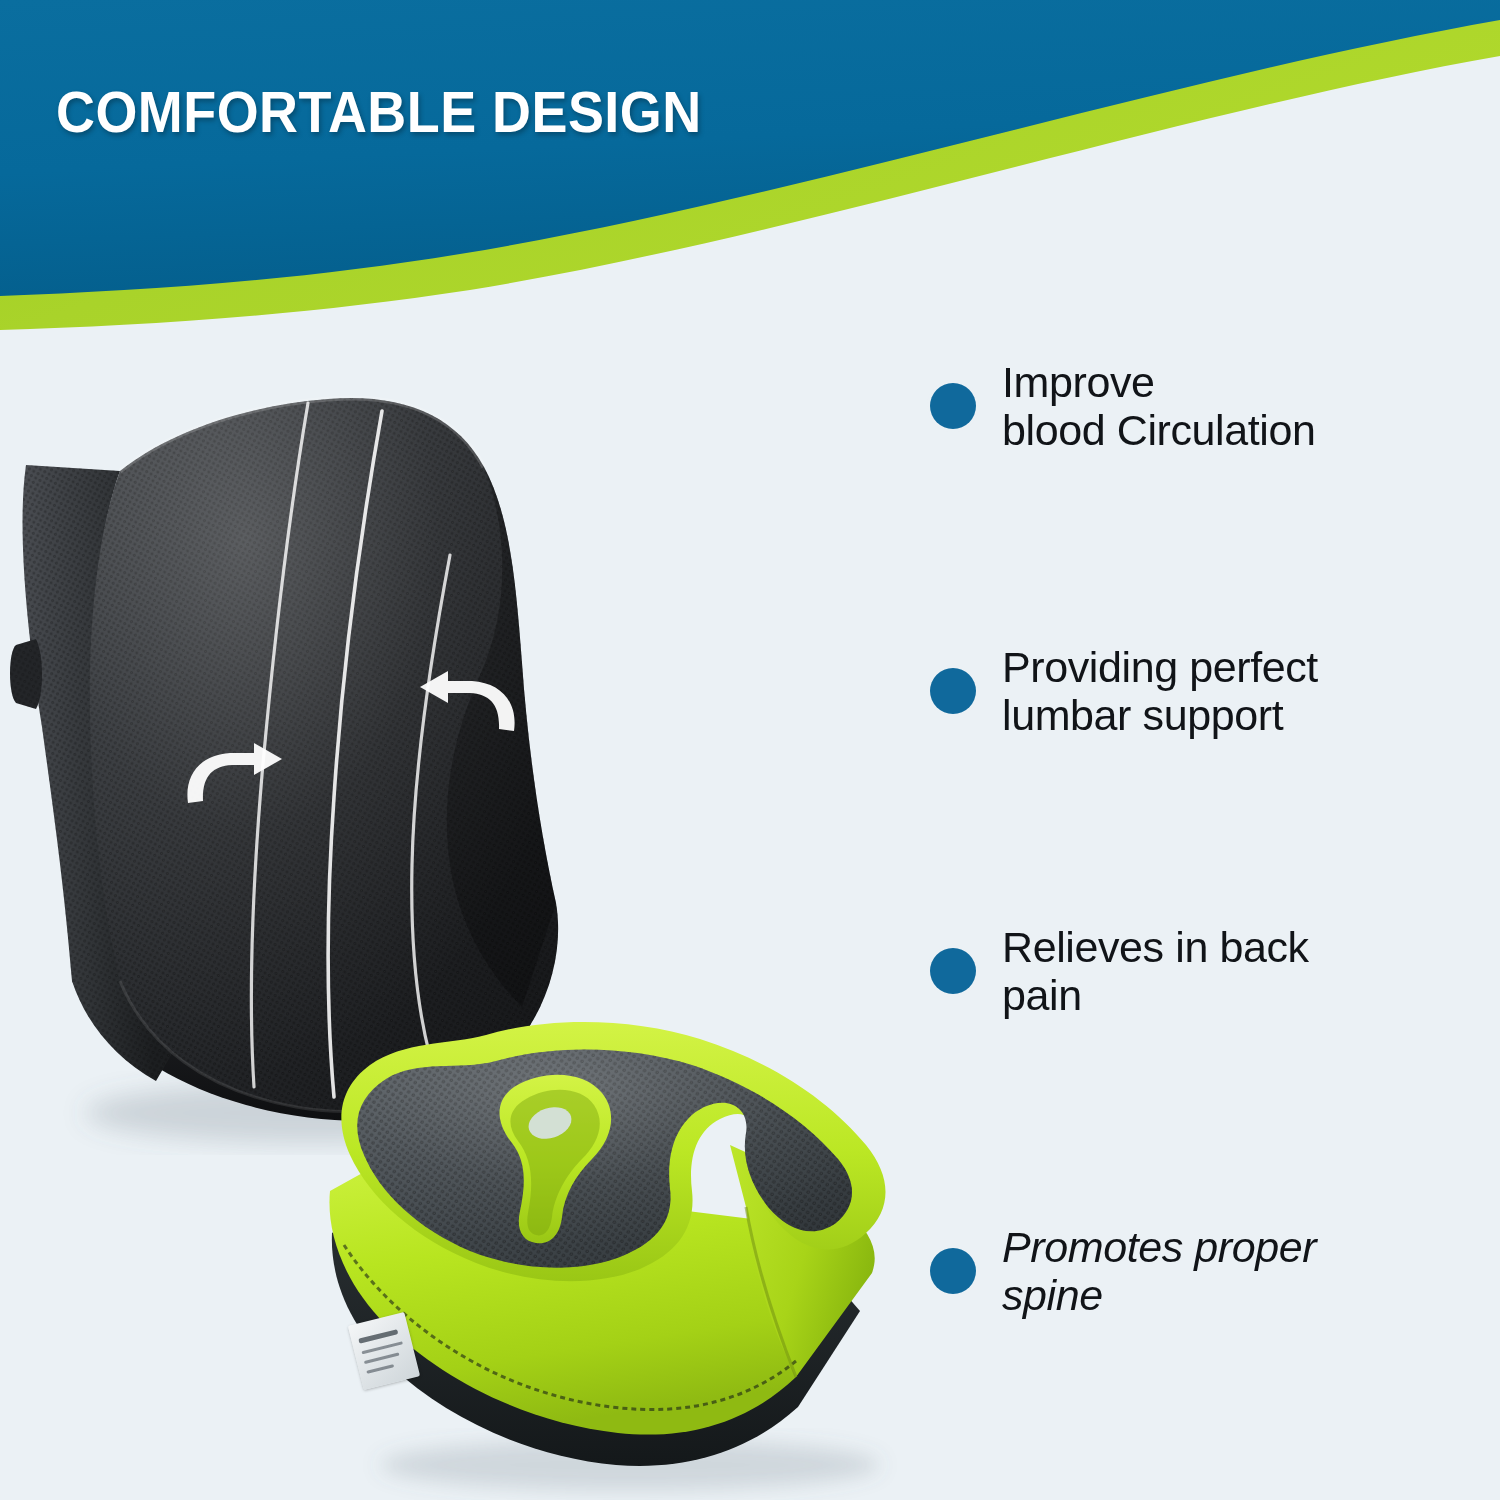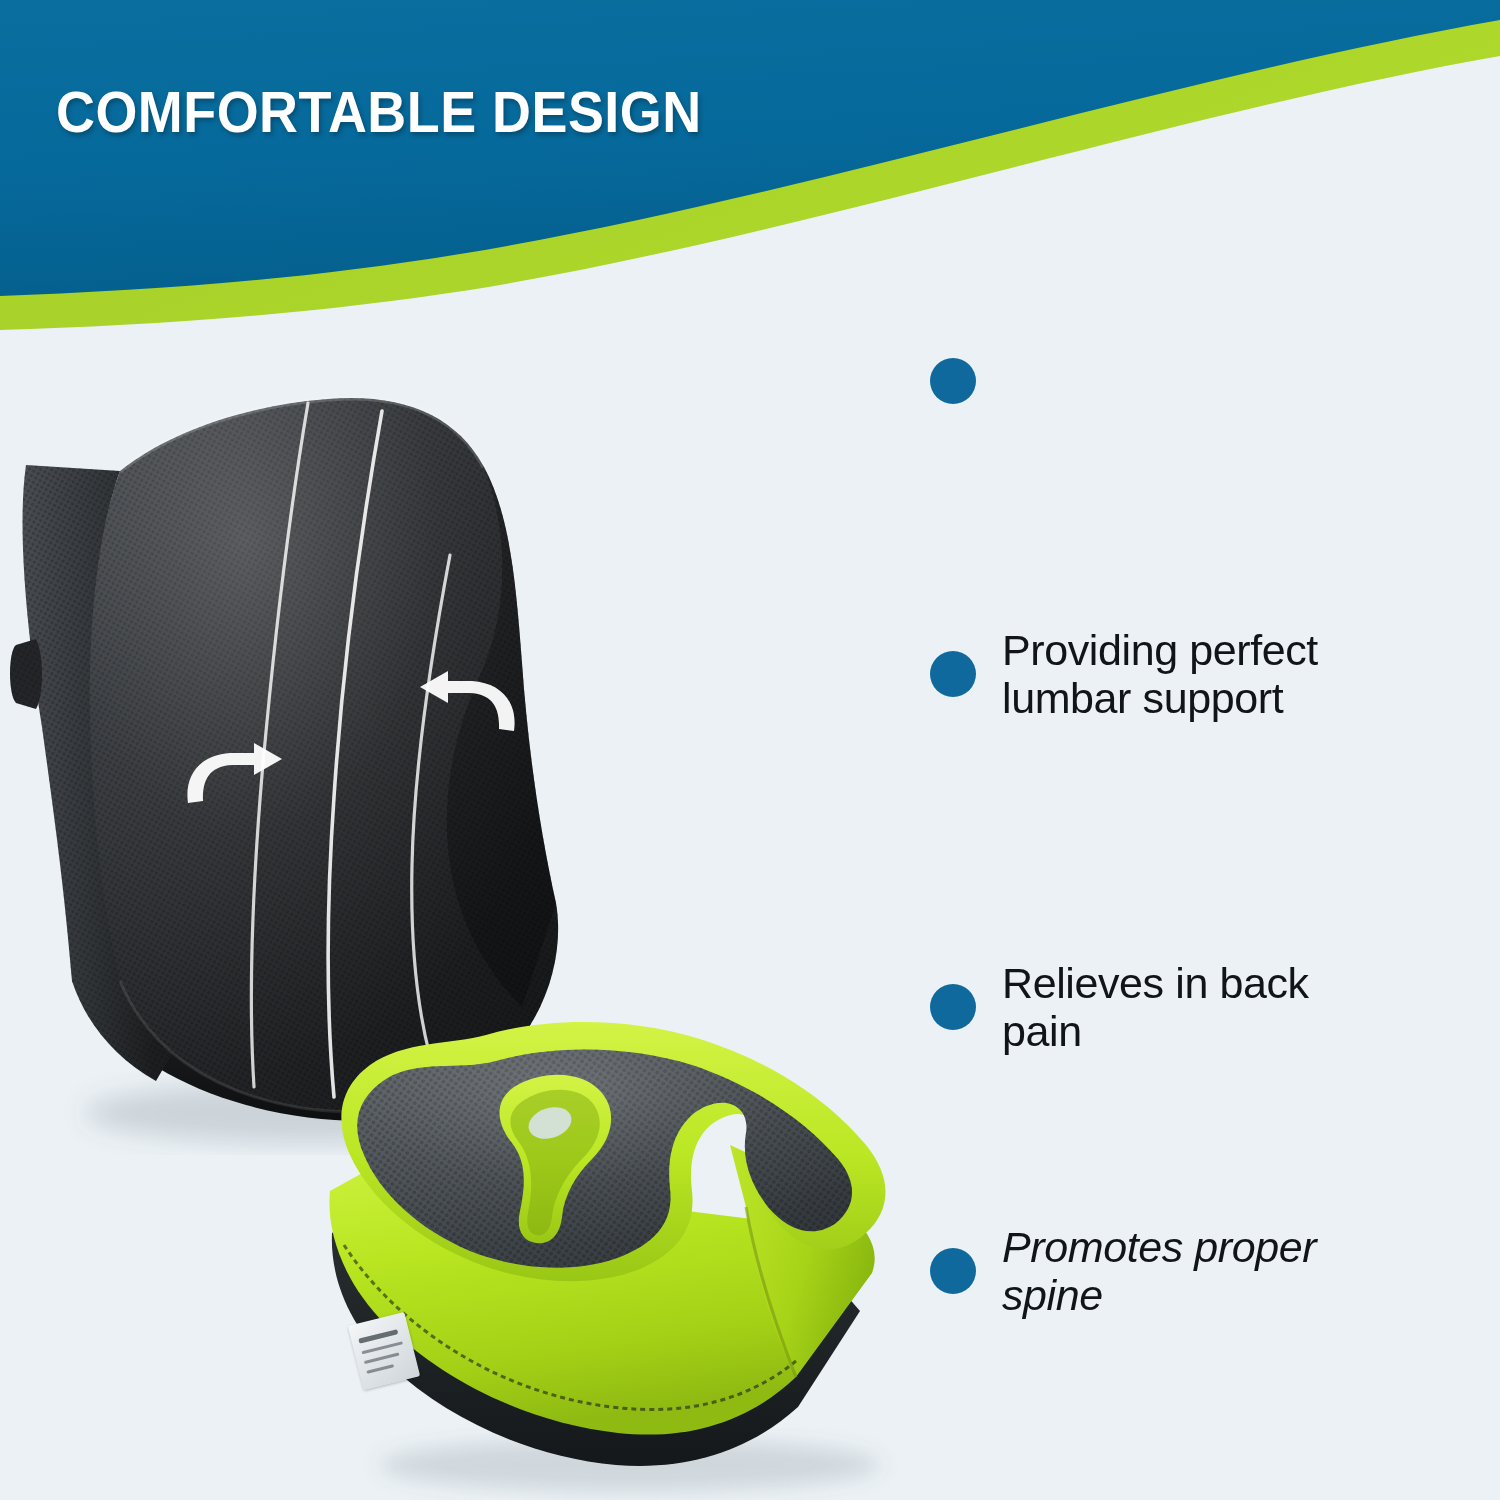--- a/index.html
+++ b/index.html
@@ -36,22 +36,22 @@
   }
   .bullet-text{
     margin-left:26px;
     font-size:43px;line-height:1.12;
     color:#111418;font-weight:400;
     font-family:"Liberation Sans", sans-serif;
     letter-spacing:-0.4px;
     white-space:pre-line;
   }
   .b0{top:0px;left:0;}
-  .b1{top:268px;left:0;}
-  .b2{top:565px;left:0;margin-top:36px;}
+  .b1{top:285px;left:0;}
+  .b2{top:565px;left:0;}
   .b3{top:865px;left:0;font-style:italic;}
 
   
   .lumbar{position:absolute;left:10px;top:345px;width:600px;height:810px;}
   .lumbar svg{display:block;width:600px;height:810px;}
 
   
   .seat{position:absolute;left:300px;top:995px;width:640px;height:505px;}
   .seat svg{display:block;width:640px;height:505px;}
 
@@ -369,20 +369,22 @@
     <div class="tag-line tag-l0"></div>
     <div class="tag-line tag-l1"></div>
     <div class="tag-line tag-l2"></div>
     <div class="tag-line tag-l3"></div>
   </div>
 
   <div class="bullets">
 
     <div class="bullet-row b0">
       <div class="bullet-dot"></div>
+      <div class="bullet-text">Improve
+blood Circulation</div>
     </div>
 
     <div class="bullet-row b1">
       <div class="bullet-dot"></div>
       <div class="bullet-text">Providing perfect
 lumbar support</div>
     </div>
 
     <div class="bullet-row b2">
       <div class="bullet-dot"></div>

